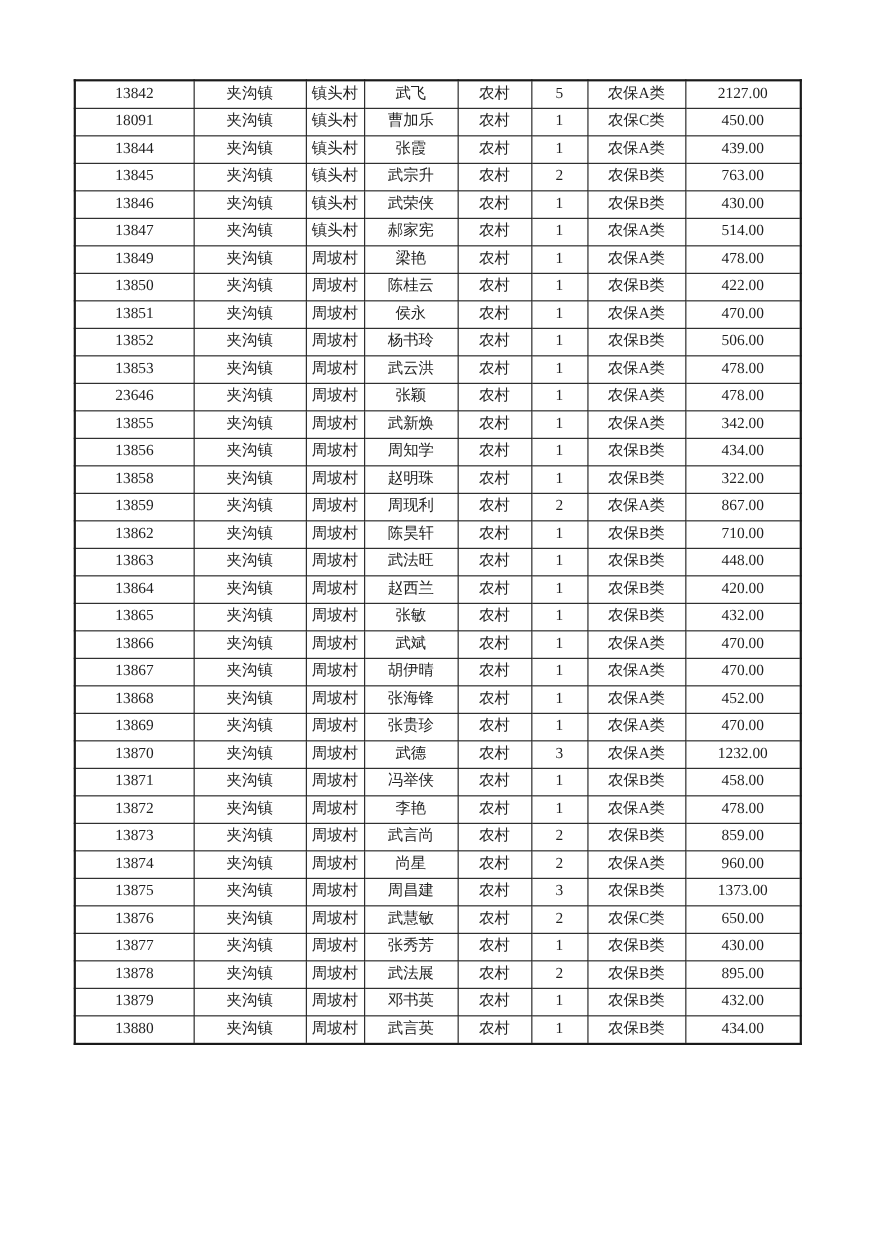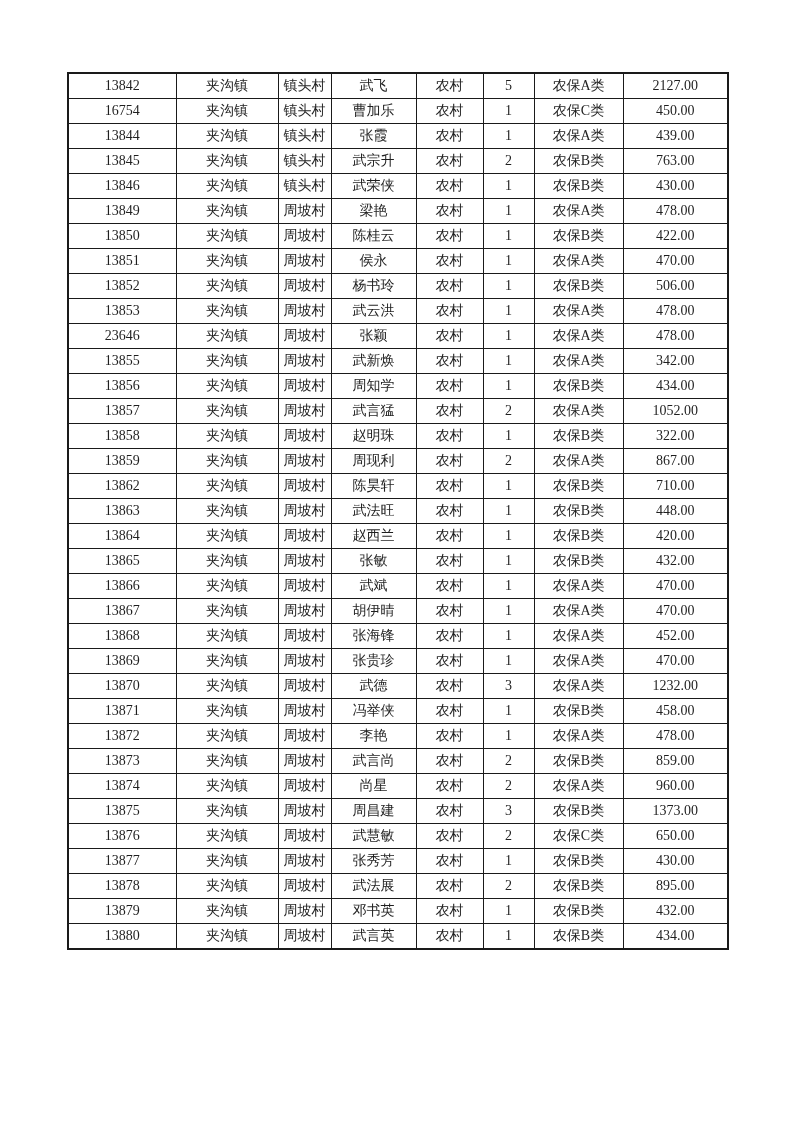--- a/index.html
+++ b/index.html
@@ -70,21 +70,21 @@
           <td>13842</td>
           <td>夹沟镇</td>
           <td>镇头村</td>
           <td>武飞</td>
           <td>农村</td>
           <td>5</td>
           <td>农保A类</td>
           <td>2127.00</td>
         </tr>
         <tr>
-          <td>16754</td>
+          <td>18091</td>
           <td>夹沟镇</td>
           <td>镇头村</td>
           <td>曹加乐</td>
           <td>农村</td>
           <td>1</td>
           <td>农保C类</td>
           <td>450.00</td>
         </tr>
         <tr>
           <td>13844</td>
@@ -110,20 +110,30 @@
           <td>13846</td>
           <td>夹沟镇</td>
           <td>镇头村</td>
           <td>武荣侠</td>
           <td>农村</td>
           <td>1</td>
           <td>农保B类</td>
           <td>430.00</td>
         </tr>
         <tr>
+          <td>13847</td>
+          <td>夹沟镇</td>
+          <td>镇头村</td>
+          <td>郝家宪</td>
+          <td>农村</td>
+          <td>1</td>
+          <td>农保A类</td>
+          <td>514.00</td>
+        </tr>
+        <tr>
           <td>13849</td>
           <td>夹沟镇</td>
           <td>周坡村</td>
           <td>梁艳</td>
           <td>农村</td>
           <td>1</td>
           <td>农保A类</td>
           <td>478.00</td>
         </tr>
         <tr>
@@ -188,30 +198,20 @@
         </tr>
         <tr>
           <td>13856</td>
           <td>夹沟镇</td>
           <td>周坡村</td>
           <td>周知学</td>
           <td>农村</td>
           <td>1</td>
           <td>农保B类</td>
           <td>434.00</td>
-        </tr>
-        <tr>
-          <td>13857</td>
-          <td>夹沟镇</td>
-          <td>周坡村</td>
-          <td>武言猛</td>
-          <td>农村</td>
-          <td>2</td>
-          <td>农保A类</td>
-          <td>1052.00</td>
         </tr>
         <tr>
           <td>13858</td>
           <td>夹沟镇</td>
           <td>周坡村</td>
           <td>赵明珠</td>
           <td>农村</td>
           <td>1</td>
           <td>农保B类</td>
           <td>322.00</td>

